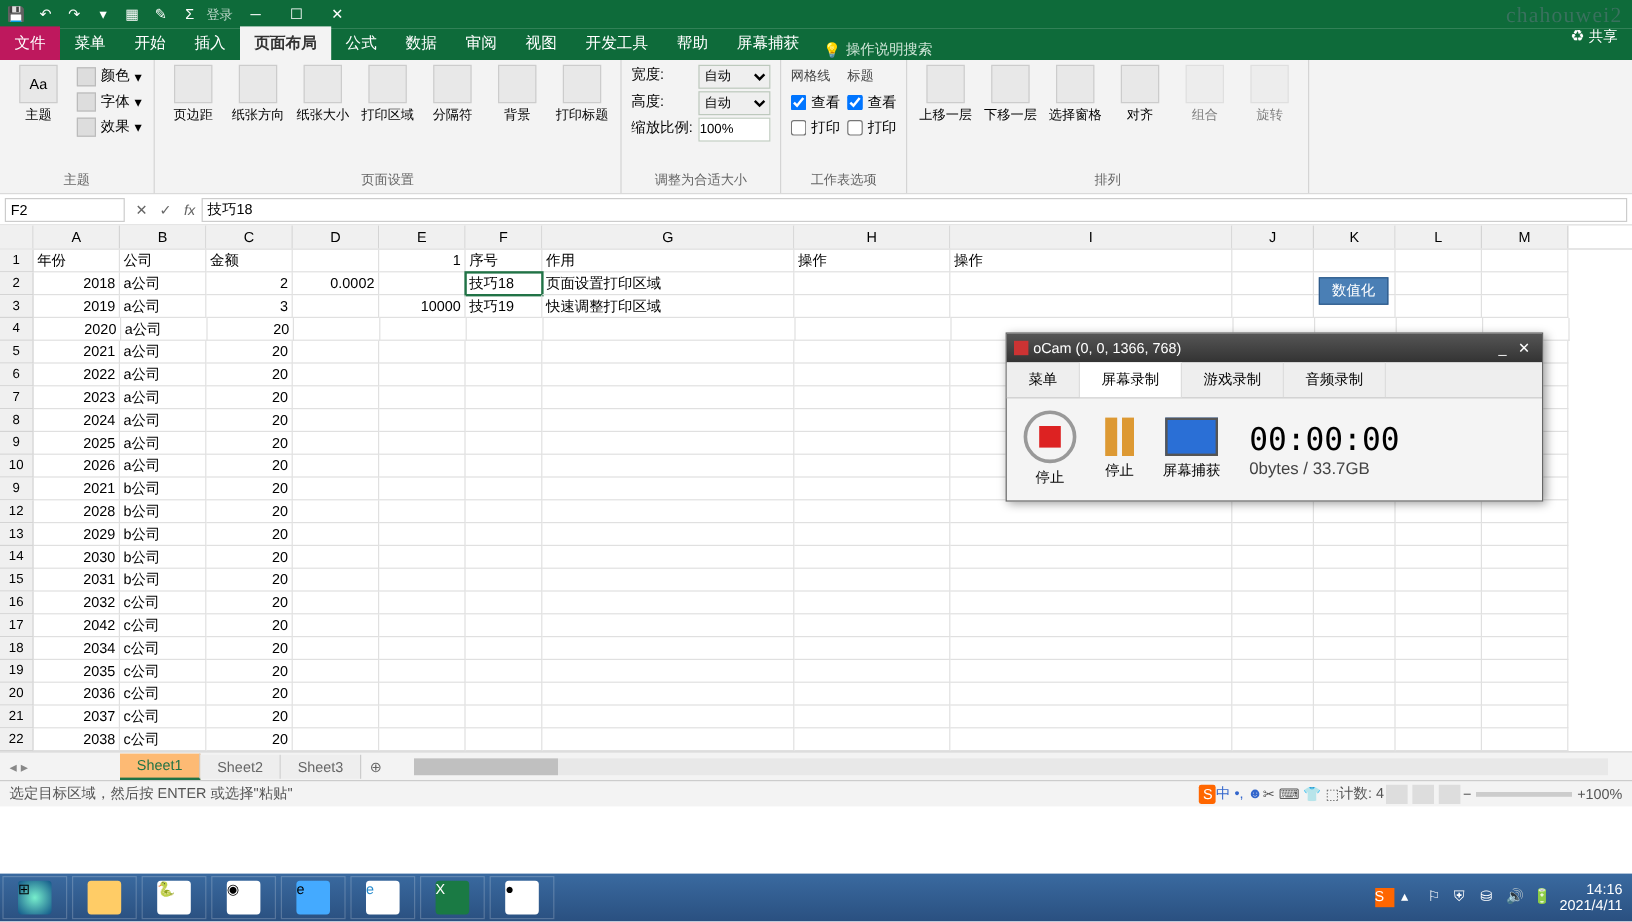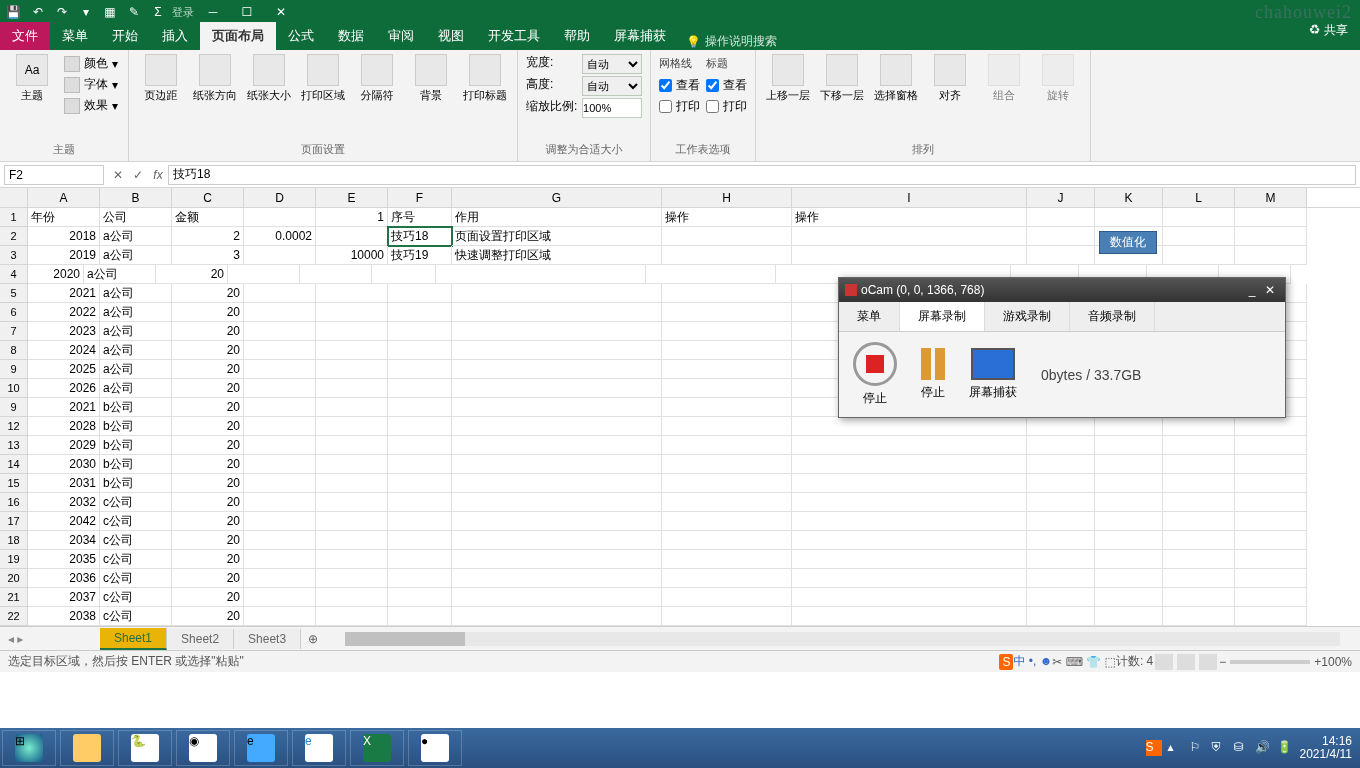--- a/index.html
+++ b/index.html
@@ -37,21 +37,21 @@
 .rowhead-spacer { width:28px; border-right:1px solid #d4d4d4; background:#f0f0f0; }
 .colhead { border-right:1px solid #d4d4d4; background:#f0f0f0; text-align:center; line-height:20px; font-size:12px; }
 .rows { }
 .row { display:flex; height:19px; }
 .rowhead { width:28px; border-right:1px solid #d4d4d4; border-bottom:1px solid #d4d4d4; background:#f0f0f0; text-align:center; line-height:19px; font-size:11px; }
 .cell { border-right:1px solid #e0e0e0; border-bottom:1px solid #e0e0e0; padding:0 3px; line-height:19px; font-size:12px; overflow:hidden; white-space:nowrap; }
 .cell.r { text-align:right; }
 .cell.selected { outline:2px solid #217346; outline-offset:-1px; }
 .badge { position:absolute; background:#4a7fb5; color:#fff; padding:2px 10px; top:43px; border:1px solid #2d5a8a; font-size:12px; }
 .sheettabs { height:24px; border-top:1px solid #ccc; display:flex; align-items:center; background:#f3f3f3; }
-.sheettab { padding:3px 14px; border-right:1px solid #ccc; background:#eab308; cursor:pointer; font-size:12px; }
+.sheettab { padding:3px 14px; border-right:1px solid #ccc; background:#fdba74; cursor:pointer; font-size:12px; }
 .sheettab.active { border-bottom:2px solid #217346; color:#217346; }
 .sheettab.inactive { background:#eee; color:#666; }
 .addsheet { width:24px; text-align:center; cursor:pointer; color:#666; }
 .hscroll { flex:1; margin:0 20px; height:14px; background:#e8e8e8; position:relative; }
 .hscroll-thumb { position:absolute; left:0; width:120px; height:100%; background:#c0c0c0; }
 .statusbar { height:22px; background:#f3f3f3; border-top:1px solid #ccc; display:flex; align-items:center; padding:0 8px; font-size:11px; color:#555; }
 .statusbar .sp { flex:1; }
 .statusbar .sicn { width:18px; height:16px; margin:0 2px; background:#ddd; cursor:pointer; }
 .taskbar { position:absolute; bottom:0; left:0; right:0; height:40px; background:linear-gradient(#3a6aa0,#2a5080); display:flex; align-items:center; }
 .taskbtn { width:54px; height:36px; margin:2px; border:1px solid rgba(255,255,255,0.2); display:flex; align-items:center; justify-content:center; cursor:pointer; }
@@ -325,21 +325,21 @@
         <div class="cell" style="width:210px">快速调整打印区域</div>
         <div class="cell" style="width:130px"></div>
         <div class="cell" style="width:235px"></div>
         <div class="cell" style="width:68px"></div>
         <div class="cell" style="width:68px"></div>
         <div class="cell" style="width:72px"></div>
         <div class="cell" style="width:72px"></div>
       </div>
       <div class="row">
         <div class="rowhead">4</div>
-        <div class="cell r" style="width:56px">2020</div>
+        <div class="cell r" style="width:73px">2020</div>
         <div class="cell" style="width:72px">a公司</div>
         <div class="cell r" style="width:72px">20</div>
         <div class="cell r" style="width:72px"></div>
         <div class="cell r" style="width:72px"></div>
         <div class="cell" style="width:64px"></div>
         <div class="cell" style="width:210px"></div>
         <div class="cell" style="width:130px"></div>
         <div class="cell" style="width:235px"></div>
         <div class="cell" style="width:68px"></div>
         <div class="cell" style="width:68px"></div>
@@ -691,20 +691,21 @@
           <div></div>
           <div></div>
         </div>
         <span>停止</span>
       </div>
     <div class="ocam-btn">
         <div class="mon"></div>
         <span>屏幕捕获</span>
       </div>
     <div class="ocam-info">
+      <div class="ocam-time">00:00:00</div>
       <div class="ocam-size">0bytes / 33.7GB</div>
     </div>
   </div>
 </div>
 
 <div class="taskbar">
   <div class="taskbtn">
       <div class="ti" style="background:radial-gradient(#7ec,#158)">⊞</div>
     </div>
   <div class="taskbtn">

